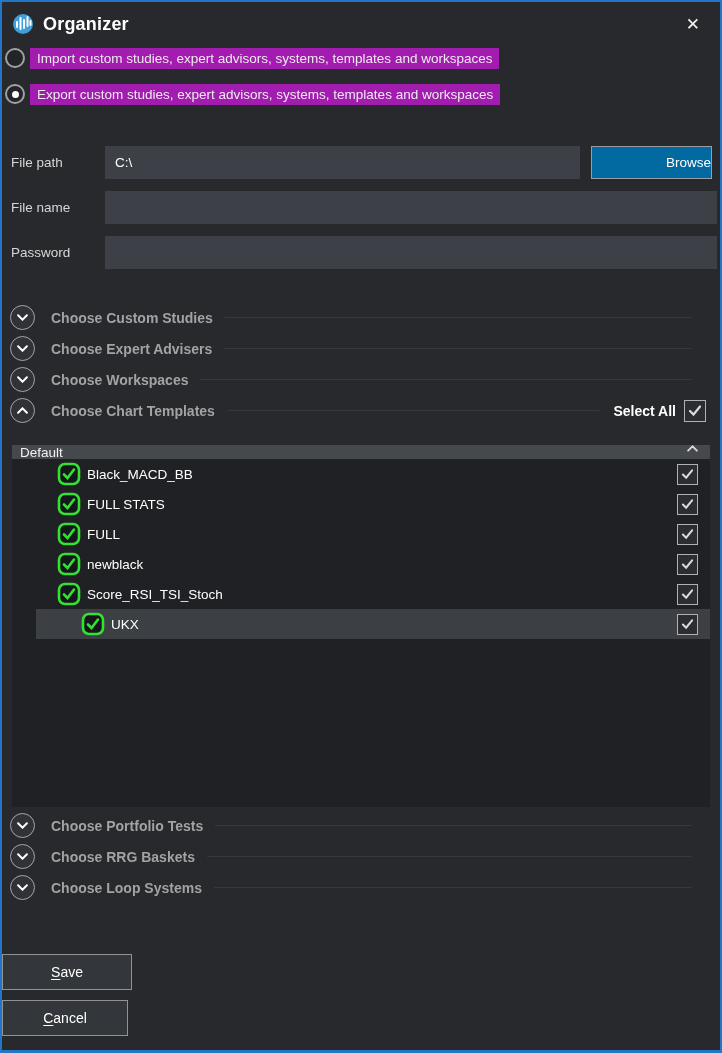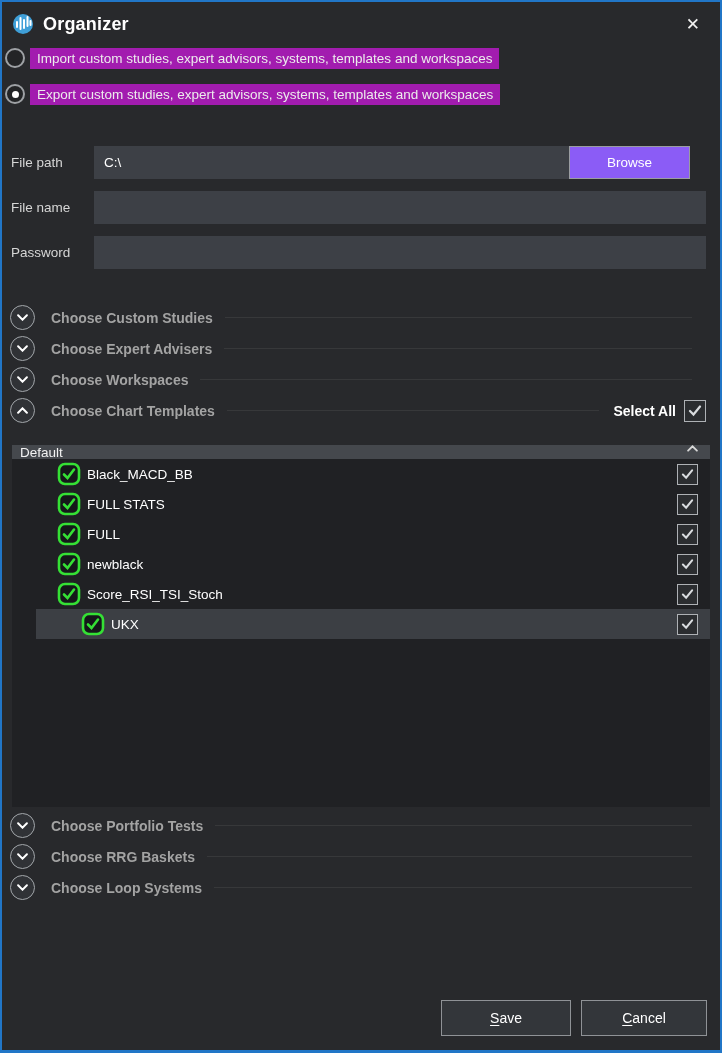--- a/index.html
+++ b/index.html
@@ -26,28 +26,28 @@
   .radio-row { display:flex; align-items:center; margin:0 0 0 3px; height:24px; }
   .radio-row + .radio-row { margin-top:12px; }
   .radio-outer { width:20px; height:20px; border-radius:50%; border:2px solid #9ea1a5; background:#232426;
                  display:flex; align-items:center; justify-content:center; flex:0 0 auto; }
   .radio-dot { width:7px; height:7px; border-radius:50%; background:#fff; display:none; }
   .radio-row.checked .radio-dot { display:block; }
   .radio-label { margin-left:5px; background:#a21caf; color:#ececec; font-size:13.5px; padding:3px 7px; }
 
   
   .form { margin-top:40px; display:flex; flex-direction:column; gap:12px; }
-  .form-row { display:flex; align-items:center; height:33px; }
+  .form-row { display:flex; align-items:center; height:33px;gap:11px; }
   .form-label { width:92px; padding-left:9px; font-size:13.5px; color:#d6d6d6; flex:0 0 auto; }
   .text-input { height:33px; background:#3d4046; border:none; outline:none; color:#fff;
                 font-size:13.5px; padding:0 10px; font-family:"Liberation Sans", sans-serif; }
   .input-filepath { width:475px; }
   .input-wide { width:612px; }
-  .browse-btn { width:121px; height:33px; background:#8b5cf6; border:1px solid #9a9da1;
-                color:#fff; font-size:13.5px; font-family:"Liberation Sans", sans-serif; }
+  .browse-btn { width:121px; height:33px; background:#0369a1; border:1px solid #9a9da1;
+                color:#fff; font-size:13.5px; font-family:"Liberation Sans", sans-serif;text-align:right; }
 
   
   .sections-top { margin-top:36px; }
   .section-row { display:flex; align-items:center; height:25px; margin-bottom:6px; padding:0 14px 0 8px; }
   .chev-circle { width:25px; height:25px; border-radius:50%; border:1.5px solid #a2a6aa; background:#303236;
                  display:flex; align-items:center; justify-content:center; flex:0 0 auto; }
   .section-label { margin-left:16px; font-size:14px; font-weight:bold; color:#a3a3a3; white-space:nowrap; }
   .section-rule { flex:1 1 auto; height:1px; background:rgba(255,255,255,0.07); margin:0 14px 0 12px; }
   .select-all { display:flex; align-items:center; gap:8px; margin-left:auto; }
   .select-all-label { font-size:14px; font-weight:bold; color:#fff; }
@@ -62,21 +62,21 @@
   .tpl-row { height:30px; display:flex; align-items:center; padding:0 12px 0 45px; flex:0 0 auto; }
   .tpl-row.selected { background:#3c3f44;margin-left:24px; }
   .tpl-check { width:24px; height:24px; margin-right:6px; flex:0 0 auto; }
   .tpl-label { font-size:13.5px; color:#fff; }
   .tpl-row .checkbox { margin-left:auto; width:21px; height:21px; }
 
   
   .sections-bottom { margin-top:6px; }
 
   
-  .footer { margin-top:auto; display:flex; justify-content:flex-end; gap:10px; padding:0 13px 14px 0; }
+  .footer { margin-top:auto; display:flex; justify-content:flex-end; gap:10px; padding:0 13px 14px 0;flex-direction:column; }
   .dlg-btn { height:36px; background:#33363a; border:1px solid #8f9296; color:#fff; font-size:14px;
              font-family:"Liberation Sans", sans-serif; }
   .save-btn { width:130px; }
   .cancel-btn { width:126px; }
   .dlg-btn u { text-underline-offset:2px; }
 </style>
 </head>
 <body>
 
 <div class="window">

